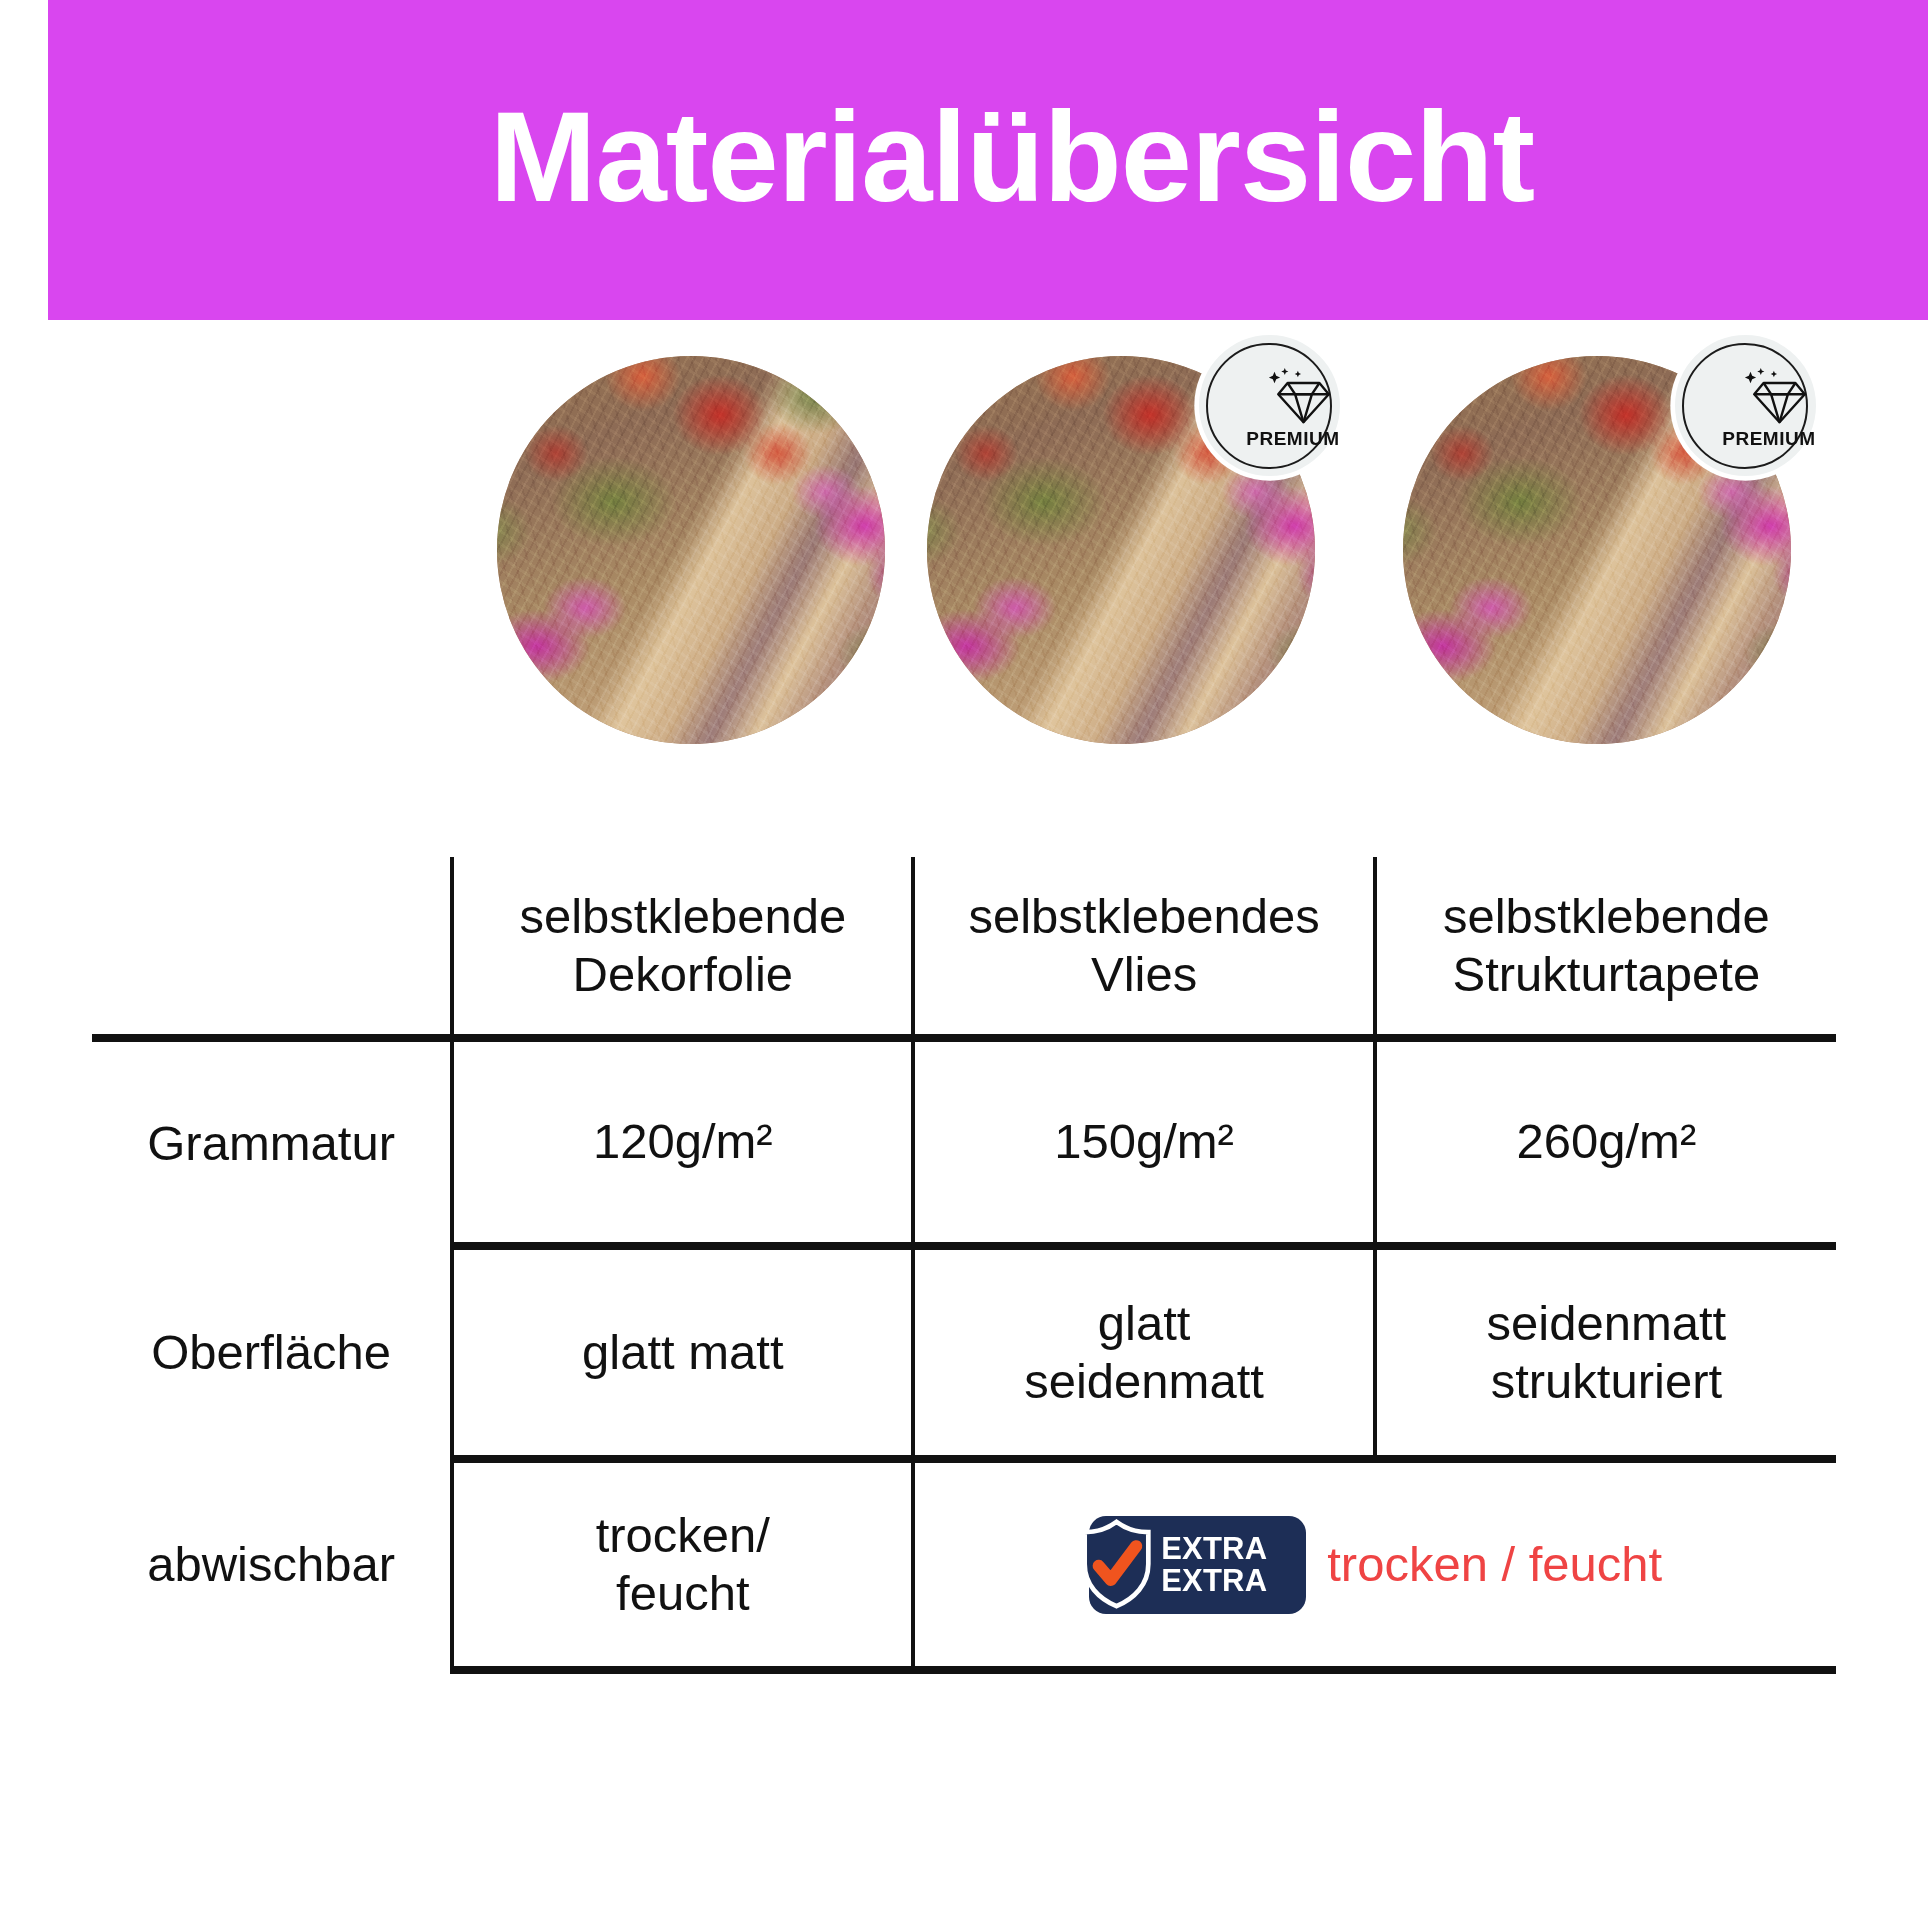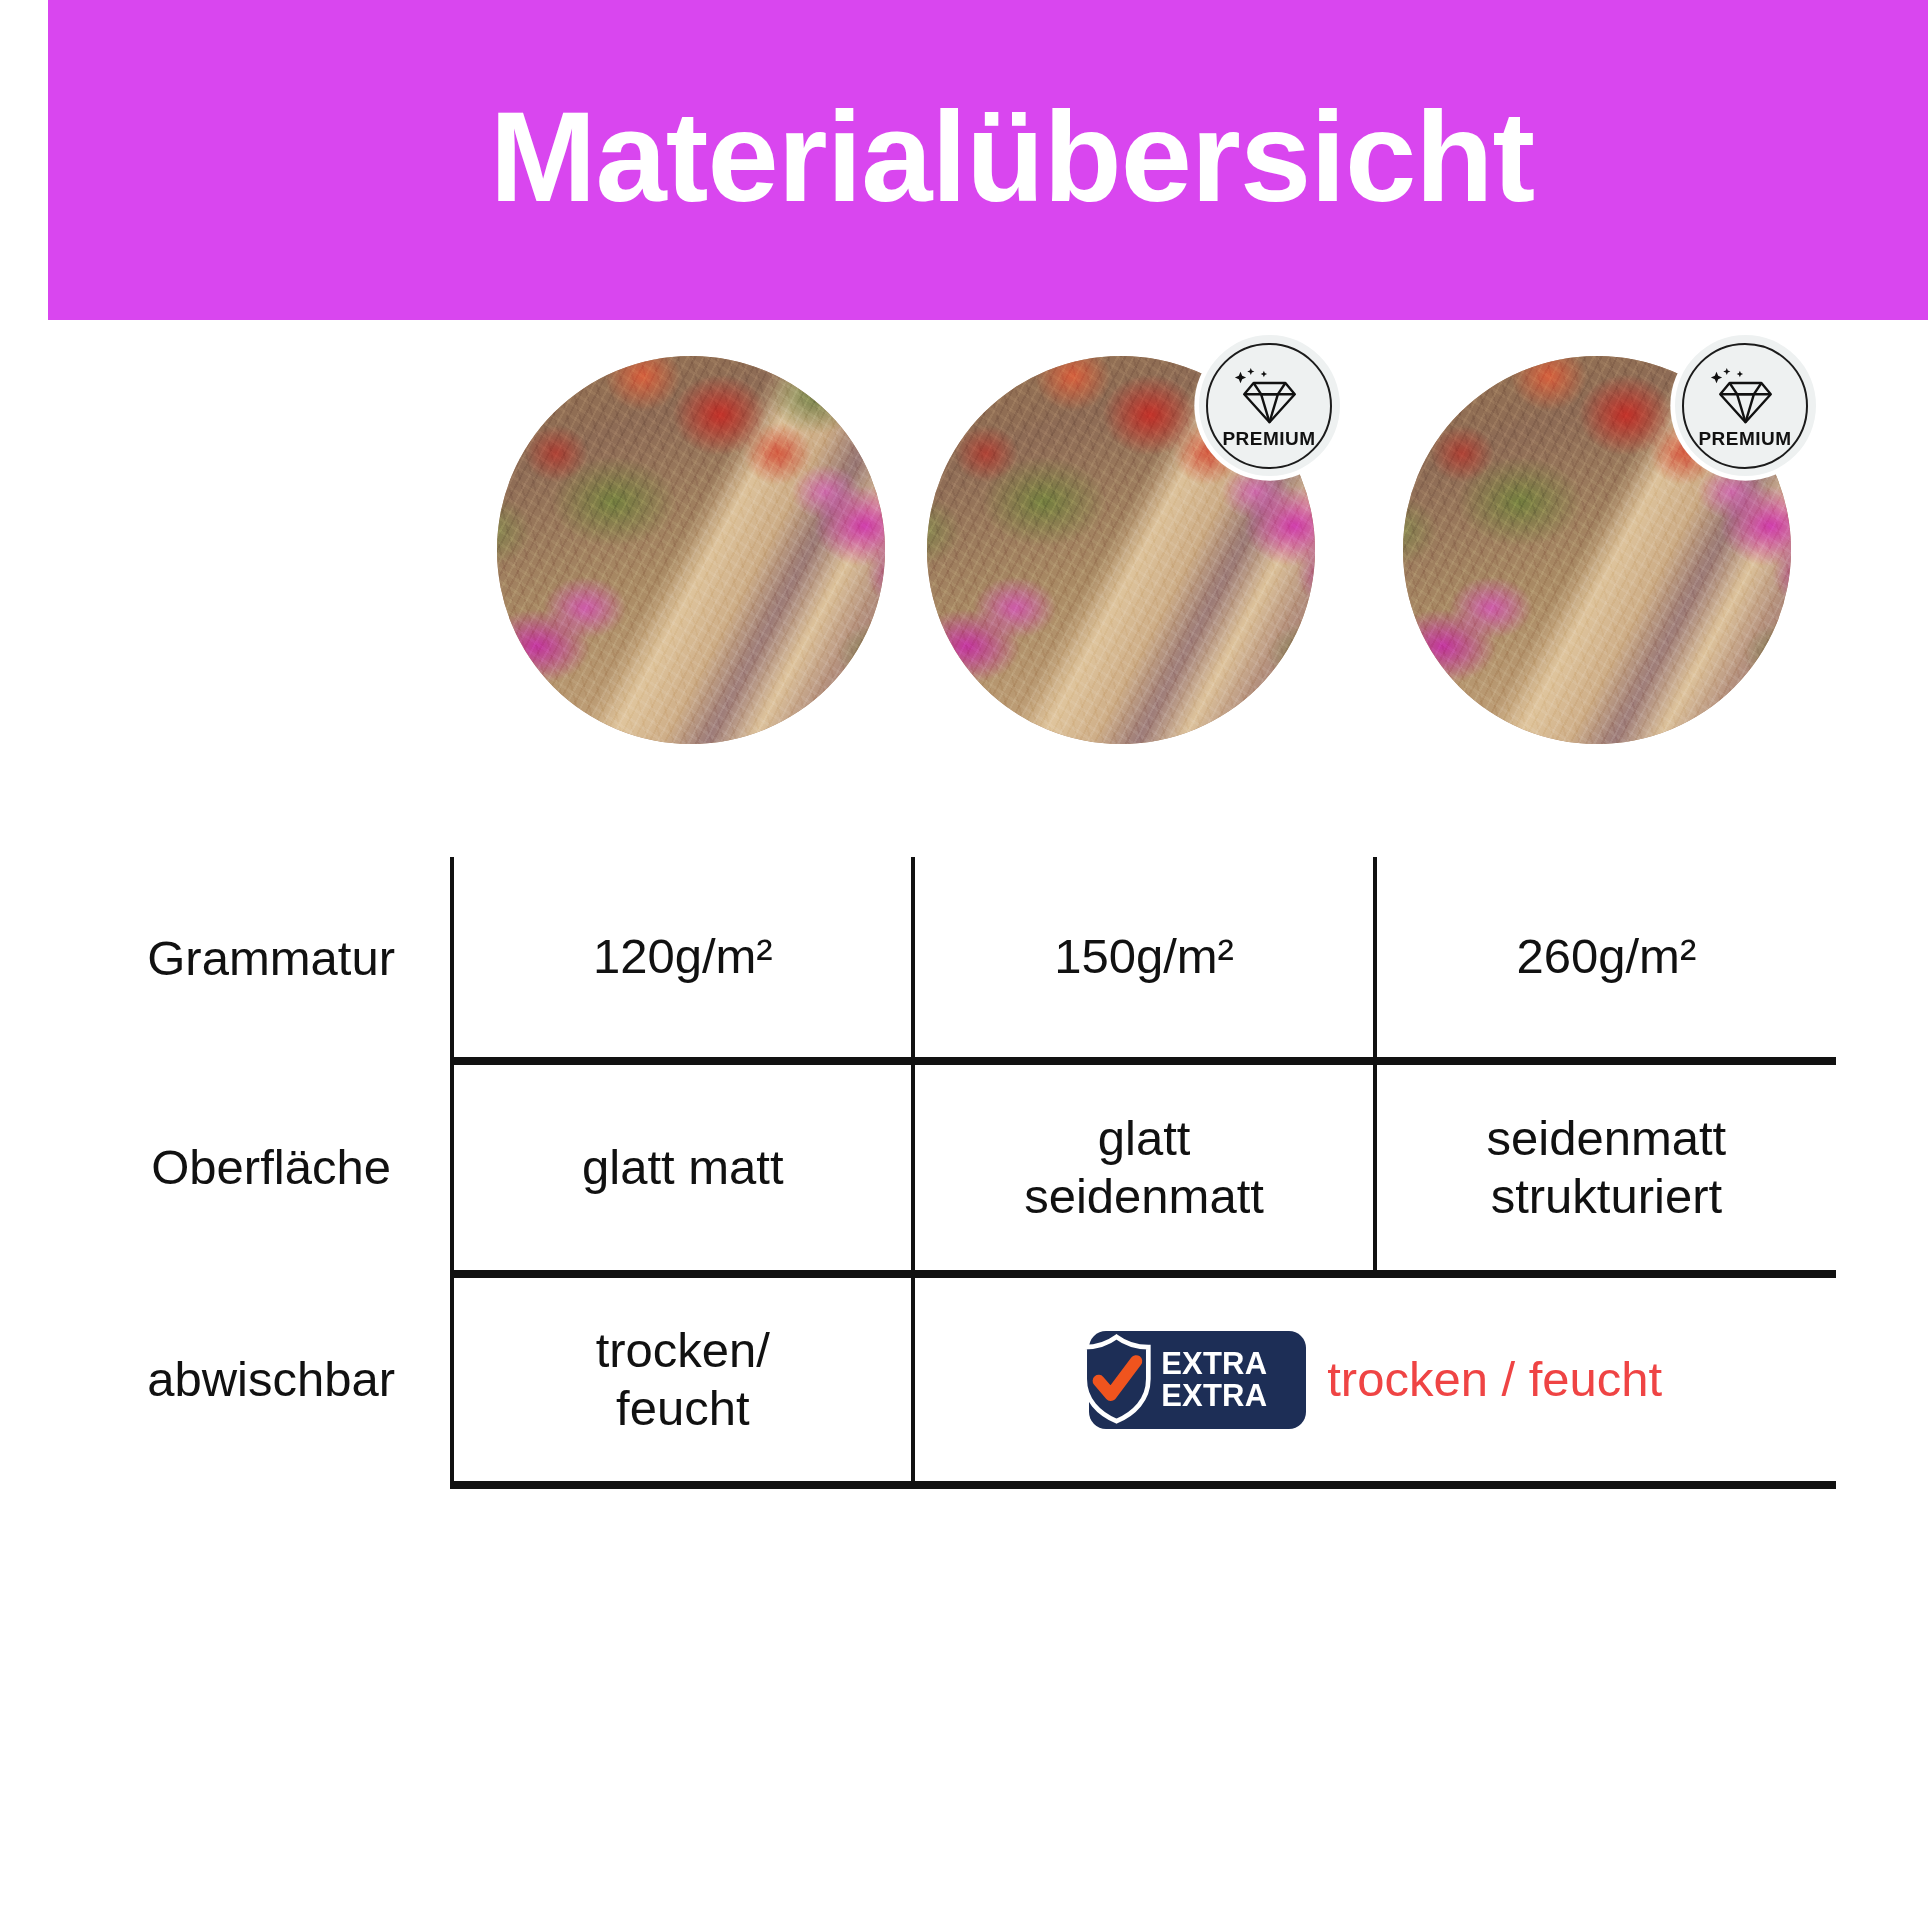--- a/index.html
+++ b/index.html
@@ -130,21 +130,21 @@
     position: absolute;
     width: 141px;
     height: 141px;
     right: -24.5px;
     top: -21px;
     border-radius: 50%;
     background: #eef1f1;
     box-shadow: 0 0 0 4.7px #ffffff;
     display: flex;
     flex-direction: column;
-    align-items: center;
+    align-items: flex-end;
     justify-content: center;
   }
   .premium-badge .ring {
     position: absolute;
     inset: 7.5px;
     border: 2.4px solid #1b1b1b;
     border-radius: 50%;
   }
   .premium-badge .gem-wrap {
     position: relative;
@@ -319,20 +319,26 @@
 
 <div class="table-wrap">
   <table class="matrix">
     <colgroup>
       <col class="c-label">
         <col class="c-col">
         <col class="c-col">
         <col class="c-col">
     </colgroup>
     <tbody>
+      <tr class="hdr-row">
+        <td class="hdr-blank"></td>
+        <td class="hdr-cell">selbstklebende Dekorfolie</td>
+        <td class="hdr-cell">selbstklebendes Vlies</td>
+        <td class="hdr-cell">selbstklebende Strukturtapete</td>
+      </tr>
 
 
       <tr class="body-row row-grammatur">
         <td class="rowlabel">Grammatur</td>
         <td class="cell">120g/m²</td>
         <td class="cell">150g/m²</td>
         <td class="cell">260g/m²</td>
       </tr>
 
       <tr class="body-row row-oberflaeche">

